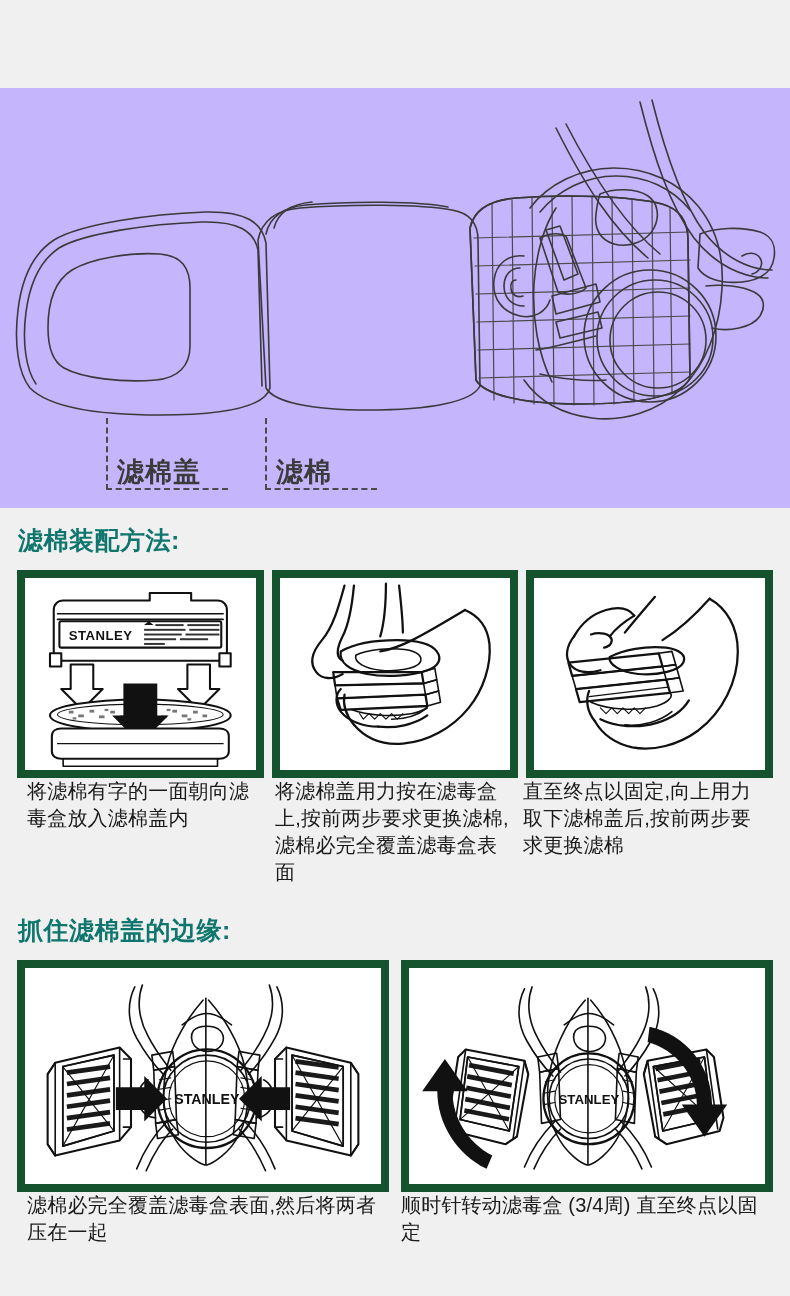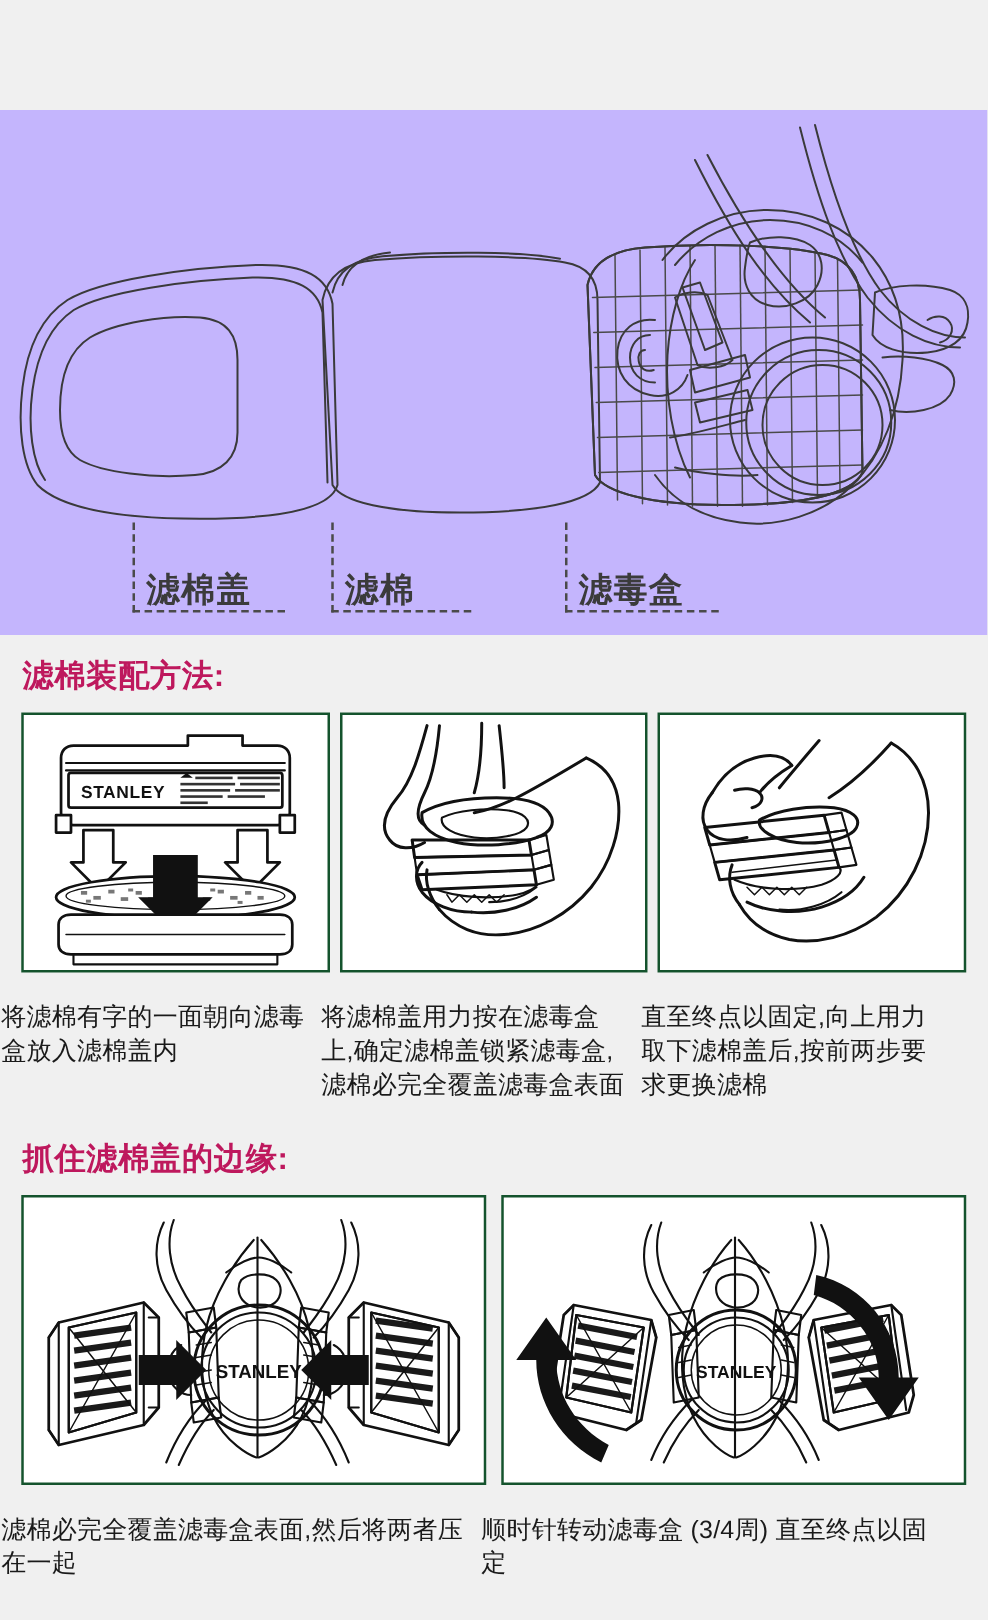--- a/index.html
+++ b/index.html
@@ -52,43 +52,43 @@
   .label-0 { left: 106px; width: 122px; }
   .label-1 { left: 265px; width: 112px; }
   .label-2 { left: 452px; width: 123px; }
   .label-3 { left: 656px; width: 122px; }
 
   
   .section { background: #f0f0f0; }
   .section-title {
     font-size: 25px;
     font-weight: bold;
-    color: #be185d;
+    color: #0f766e;
     letter-spacing: 0.5px;
     padding: 0 0 0 18px;
   }
   .s1-title { padding-top: 16px; }
   .s2-title { padding-top: 14px; }
 
   .panel-row { display: flex; padding: 0 17px; }
   .row3 .panel-wrap { width: 248px; }
   .row3 .panel-wrap + .panel-wrap { margin-left: 8px; }
   .row2 .panel-wrap { width: 372px; }
   .row2 .panel-wrap + .panel-wrap { margin-left: 12px; }
 
   .panel {
     background: #ffffff;
-    border: 2px solid #14532d;
+    border: 8px solid #14532d;
     overflow: hidden;
   }
   .row3 .panel { height: 208px; }
   .row2 .panel { height: 232px; }
   .panel svg { display: block; width: 100%; height: 100%; }
 
-  .caption-row { display: flex; padding: 0 1px; margin-top: 23px; }
+  .caption-row { display: flex; padding: 0 27px; margin-top: 0; }
   .row3cap .caption { width: 248px; }
   .row3cap .caption + .caption { margin-left: 8px; }
   .row2cap .caption { width: 372px; }
   .row2cap .caption + .caption { margin-left: 12px; }
   .caption {
     font-size: 20px;
     line-height: 1.35;
     color: #1a1a1a;
     letter-spacing: 0.2px;
   }
@@ -187,23 +187,20 @@
         </g>
       </svg>
     </div>
 
     <div class="labels">
       <div class="label label-0">
         <span>滤棉盖</span>
       </div>
       <div class="label label-1">
         <span>滤棉</span>
-      </div>
-      <div class="label label-2">
-        <span>滤毒盒</span>
       </div>
     </div>
   </div>
 
   <div class="section">
     <div class="section-title s1-title">滤棉装配方法:</div>
 
     <div class="panel-row row3" style="margin-top:13px;">
 
       <div class="panel-wrap">
@@ -330,21 +327,21 @@
             <path class="bk2" d="M60 132 C78 140 108 142 130 136 C142 132 148 126 144 122"></path>
             <path class="bk-thin" d="M70 138 L76 144 L82 138 L88 144 L94 138 L100 144 L106 138 L112 144 L118 138"></path>
             <path class="bk-thin" d="M58 126 L142 116"></path>
           </svg>
         </div>
       </div>
     </div>
 
     <div class="caption-row row3cap">
       <div class="caption">将滤棉有字的一面朝向滤毒盒放入滤棉盖内</div>
-      <div class="caption">将滤棉盖用力按在滤毒盒上,确定滤棉盖锁紧滤毒盒,滤棉必完全覆盖滤毒盒表面</div>
+      <div class="caption">将滤棉盖用力按在滤毒盒上,按前两步要求更换滤棉,滤棉必完全覆盖滤毒盒表面</div>
       <div class="caption">直至终点以固定,向上用力取下滤棉盖后,按前两步要求更换滤棉</div>
     </div>
   </div>
 
   <div class="section" style="margin-top:14px;">
     <div class="section-title s2-title">抓住滤棉盖的边缘:</div>
 
     <div class="panel-row row2" style="margin-top:13px;">
 
       <div class="panel-wrap">

